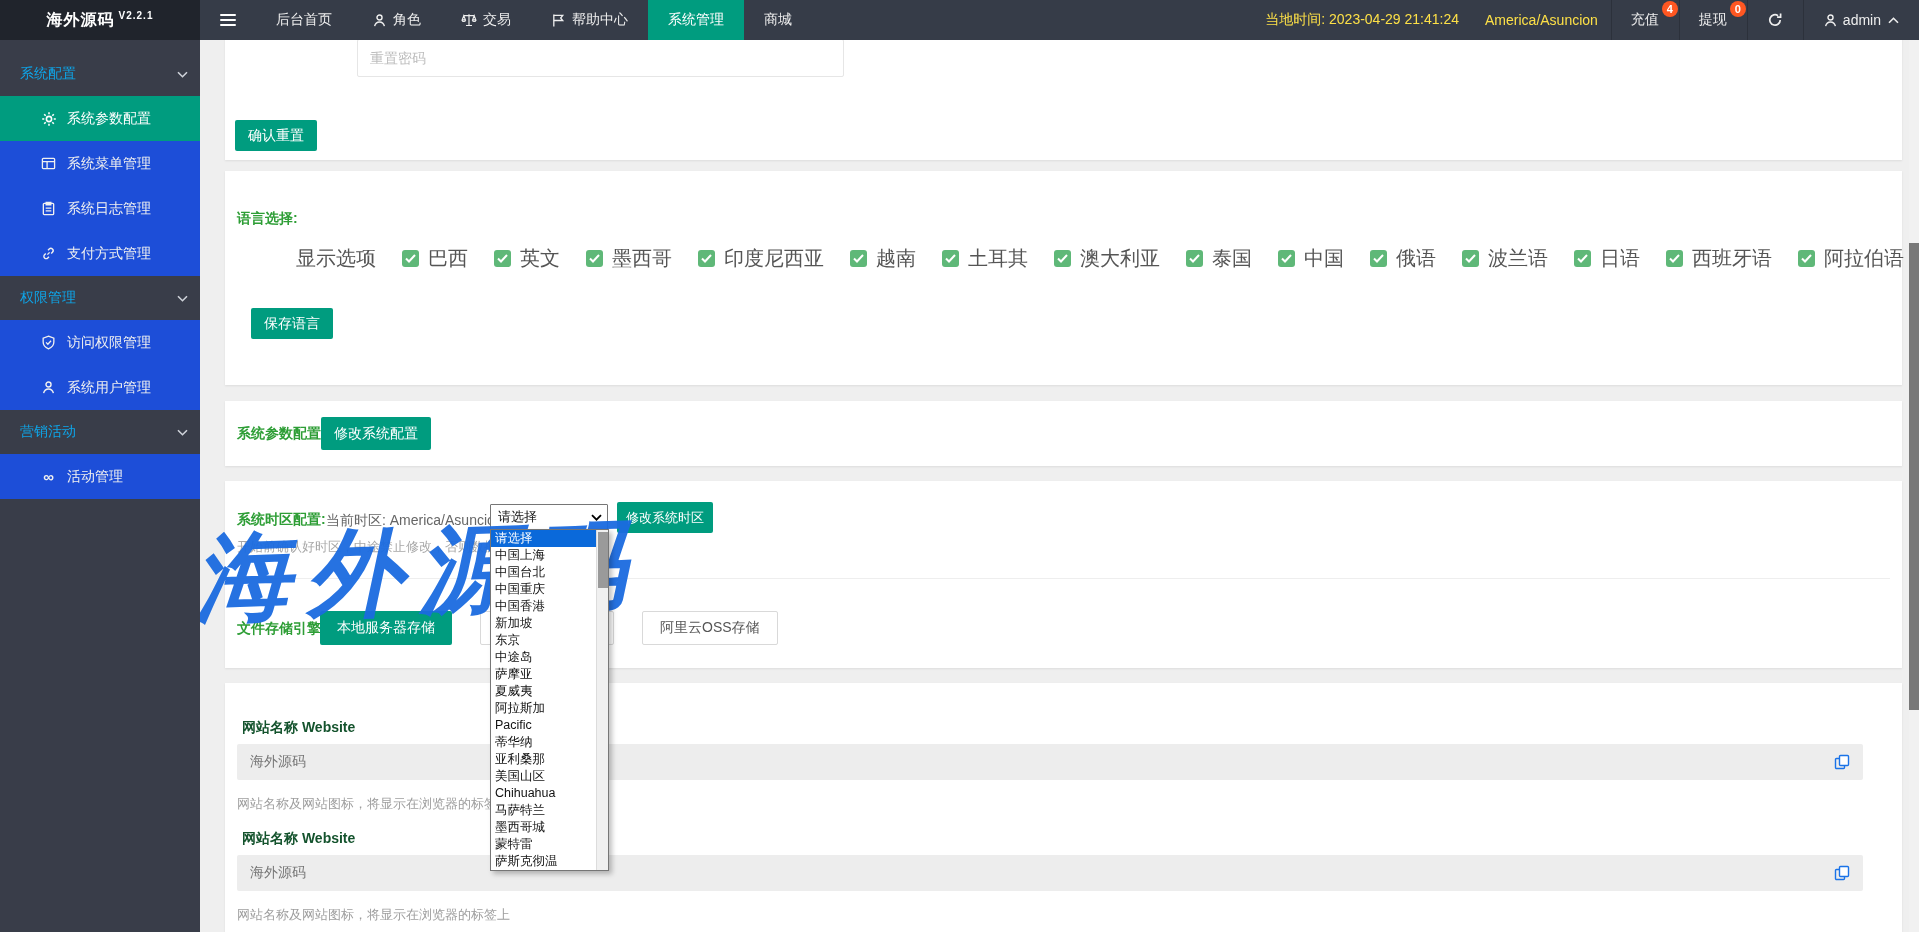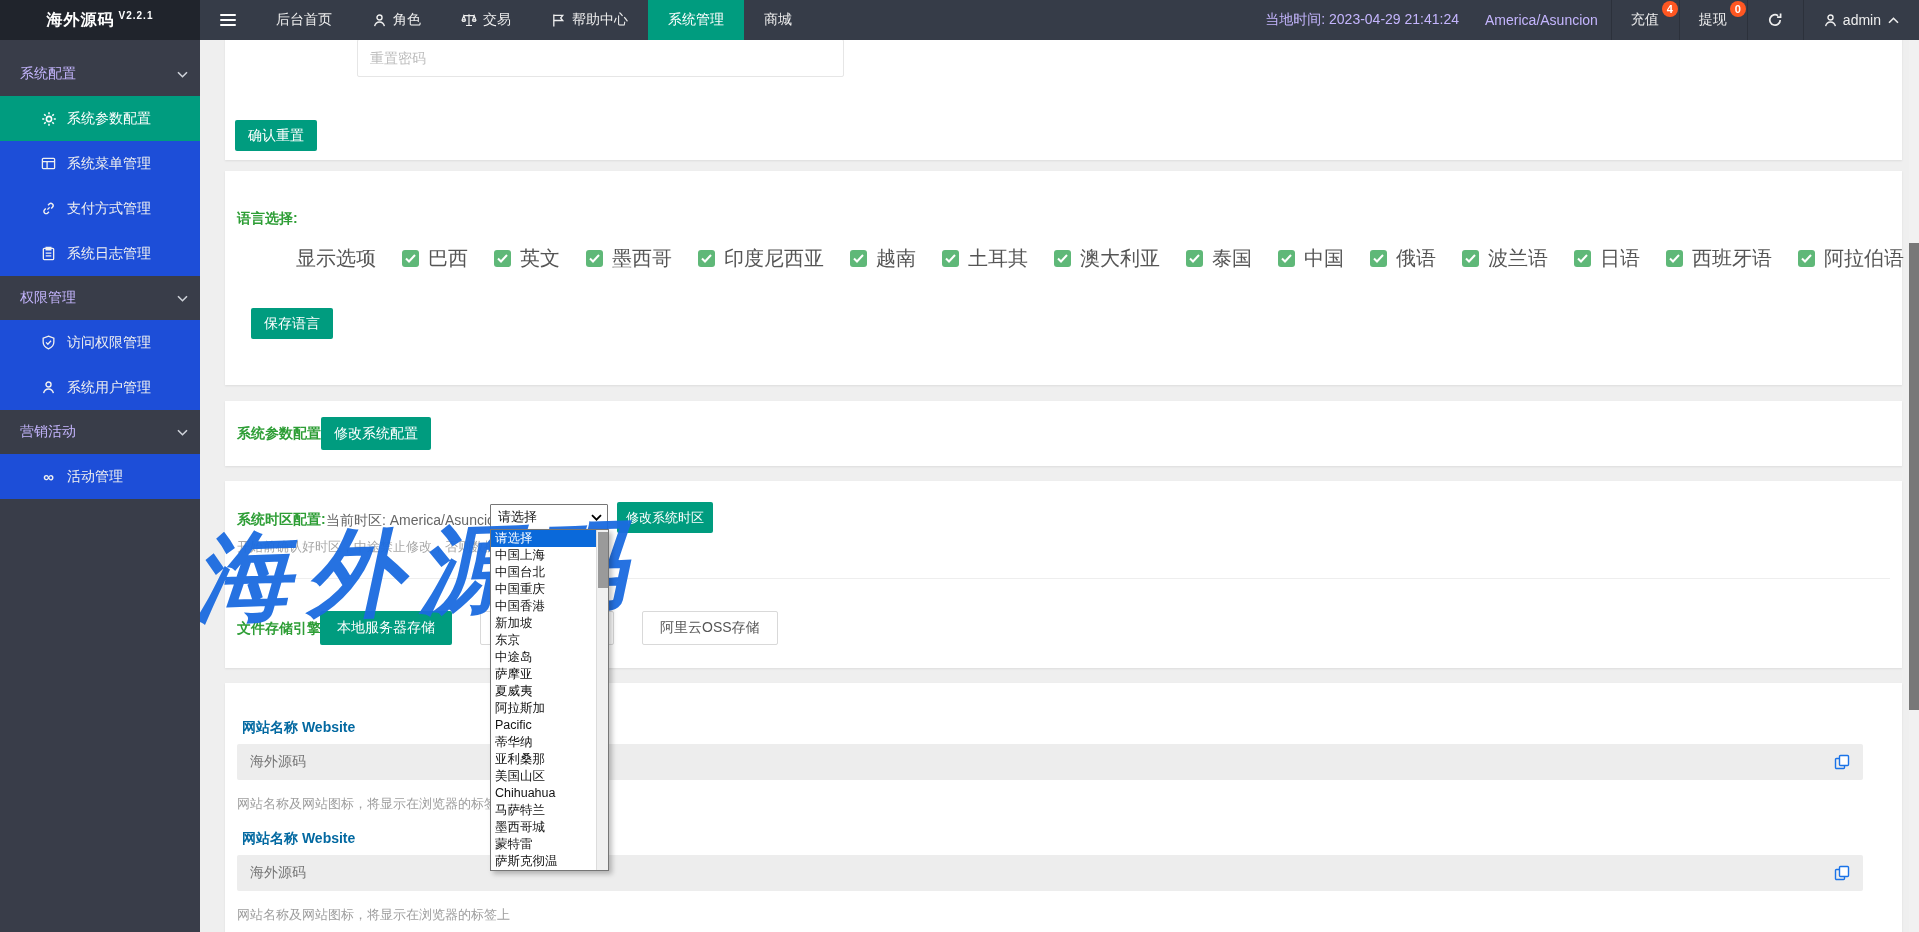--- a/index.html
+++ b/index.html
@@ -10,29 +10,29 @@
   .navbar{position:absolute;top:0;left:0;width:1919px;height:40px;background:#363c48;display:flex;align-items:stretch;z-index:50;color:#eee}
   .logo{width:200px;background:#20242c;display:flex;align-items:center;justify-content:center;color:#fff;font-size:16px;font-weight:bold;letter-spacing:1px}
   .logo sup{font-size:10px;font-weight:bold;margin-left:4px;transform:translateY(-5px)}
   .nav-left,.nav-right{display:flex;align-items:stretch}
   .nav-right{margin-left:auto}
   .nav-item{display:flex;align-items:center;padding:0 20px;font-size:14px;color:#eee;cursor:pointer;position:relative;white-space:nowrap}
   .nav-item.active{background:#009c7f;color:#fff}
   .nav-item .nicon{display:inline-flex;margin-right:6px;align-items:center}
   .hamburger-bars{width:16px;height:12px;display:flex;flex-direction:column;justify-content:space-between}
   .hamburger-bars i{display:block;height:2px;background:#fff;border-radius:1px}
-  .nav-text{display:flex;align-items:center;padding:0 13px;font-size:14px;color:#c4b5fd;white-space:nowrap}
+  .nav-text{display:flex;align-items:center;padding:0 13px;font-size:14px;color:#fde047;white-space:nowrap}
   .sep{box-shadow:inset 1px 0 0 rgba(0,0,0,.18)}
   .badge{position:absolute;top:1px;right:1px;min-width:16px;height:16px;border-radius:9px;background:#ff5722;color:#fff;font-size:11px;line-height:16px;text-align:center;padding:0 4px;font-weight:bold}
   .user-item .chev-up{margin-left:7px;display:inline-flex}
   .user-item .nicon{margin-right:5px}
 
   
   .sidebar{position:absolute;left:0;top:40px;width:200px;height:892px;background:#393d49;z-index:40;padding-top:12px}
-  .side-group-header{height:44px;display:flex;align-items:center;padding:0 12px 0 20px;color:#c4b5fd;font-size:14px;cursor:pointer}
+  .side-group-header{height:44px;display:flex;align-items:center;padding:0 12px 0 20px;color:#0ea5e9;font-size:14px;cursor:pointer}
   .side-group-header .chev{margin-left:auto;display:inline-flex;color:#cfd3da}
   .side-item{height:45px;display:flex;align-items:center;padding-left:40px;background:#1d4ed8;color:#f0f0f0;font-size:14px;cursor:pointer}
   .side-item.active{background:#009c7f;color:#fff}
   .side-item .sicon{width:17px;height:17px;margin-right:10px;display:inline-flex;align-items:center;justify-content:center}
 
   
   .main{position:absolute;left:200px;top:40px;width:1719px;height:892px;background:#efefef;overflow:hidden}
   .card{position:absolute;left:25px;right:17px;background:#fff;box-shadow:0 1px 2px rgba(0,0,0,.08);z-index:1}
   #card-reset{top:-45px;height:165px}
   #card-language{top:131px;height:214px}
@@ -69,21 +69,21 @@
 
   
   .dropdown{position:absolute;left:290px;top:489px;width:119px;background:#fff;border:1px solid #767676;z-index:30;box-shadow:3px 3px 5px rgba(0,0,0,.25);padding-right:12px;height:342px}
   .dropdown .opt{height:17px;line-height:17px;font-size:12.5px;color:#111;padding-left:4px;white-space:nowrap;overflow:hidden;cursor:pointer}
   .dropdown .opt.selected{background:#0a69da;color:#fff}
   .dd-scroll{position:absolute;right:0;top:0;bottom:0;width:12px;background:#f0f0f0;border-left:1px solid #dcdcdc}
   .dd-thumb{position:absolute;left:1px;top:2px;width:10px;height:56px;background:#9a9a9a}
 
   
   #website-fields{padding:36px 39px 0 12px}
-  .field-label{font-size:14px;font-weight:bold;color:#0369a1;margin:0 0 7px 5px}
+  .field-label{font-size:14px;font-weight:bold;color:#14532d;margin:0 0 7px 5px}
   .field-input{height:36px;background:#ededed;border-radius:2px;display:flex;align-items:center;padding:0 13px;font-size:14px;color:#757575}
   .copy-icon{margin-left:auto;display:inline-flex;cursor:pointer}
   .field-hint{font-size:13px;color:#9e9e9e;margin:15px 0 17px 0}
 
   
   .watermark{position:absolute;left:-6px;top:468px;z-index:20;pointer-events:none;font-size:96px;font-weight:bold;font-style:italic;color:#1b6be0;letter-spacing:16px;transform:rotate(-2deg);white-space:nowrap;opacity:.95}
 
   
   .page-scrollbar{position:absolute;right:0;top:40px;width:10px;height:892px;background:#f1f1f1;z-index:60}
   .page-scroll-thumb{position:absolute;left:0;top:203px;width:10px;height:467px;background:#787878}
@@ -202,37 +202,37 @@
       <span class="sicon">
         <svg width="15" height="15" viewBox="0 0 16 16" fill="none" stroke="currentColor" stroke-width="1.4">
           <rect x="1.5" y="2.5" width="13" height="11" rx="1"></rect>
           <path d="M1.5 6h13M6.5 6v7.5"></path>
         </svg>
       </span>
       <span>系统菜单管理</span>
     </div>
     <div class="side-item">
       <span class="sicon">
+        <svg width="15" height="15" viewBox="0 0 16 16" fill="none" stroke="currentColor" stroke-width="1.4">
+          <rect x="2.5" y="2.5" width="11" height="12" rx="1"></rect>
+          <path d="M5.5 1.5h5v2.5h-5z"></path>
+          <path d="M5 7.5h6M5 10.5h6"></path>
+        </svg>
+      </span>
+      <span>系统日志管理</span>
+    </div>
+    <div class="side-item">
+      <span class="sicon">
         <svg width="15" height="15" viewBox="0 0 16 16" fill="none" stroke="currentColor" stroke-width="1.5">
           <path d="M6.8 9.2l2.4-2.4"></path>
           <path d="M7.5 4.6l1.3-1.3a2.4 2.4 0 0 1 3.4 3.4L10.9 8"></path>
           <path d="M8.5 11.4l-1.3 1.3a2.4 2.4 0 0 1-3.4-3.4L5.1 8"></path>
         </svg>
       </span>
       <span>支付方式管理</span>
-    </div>
-    <div class="side-item">
-      <span class="sicon">
-        <svg width="15" height="15" viewBox="0 0 16 16" fill="none" stroke="currentColor" stroke-width="1.4">
-          <rect x="2.5" y="2.5" width="11" height="12" rx="1"></rect>
-          <path d="M5.5 1.5h5v2.5h-5z"></path>
-          <path d="M5 7.5h6M5 10.5h6"></path>
-        </svg>
-      </span>
-      <span>系统日志管理</span>
     </div>
     <div class="side-group-header">
       <span>权限管理</span>
       <span class="chev">
         <svg width="11" height="7" viewBox="0 0 11 7" fill="none" stroke="currentColor" stroke-width="1.6">
           <path d="M1 1.2l4.5 4.5L10 1.2"></path>
         </svg>
       </span>
     </div>
     <div class="side-item">

